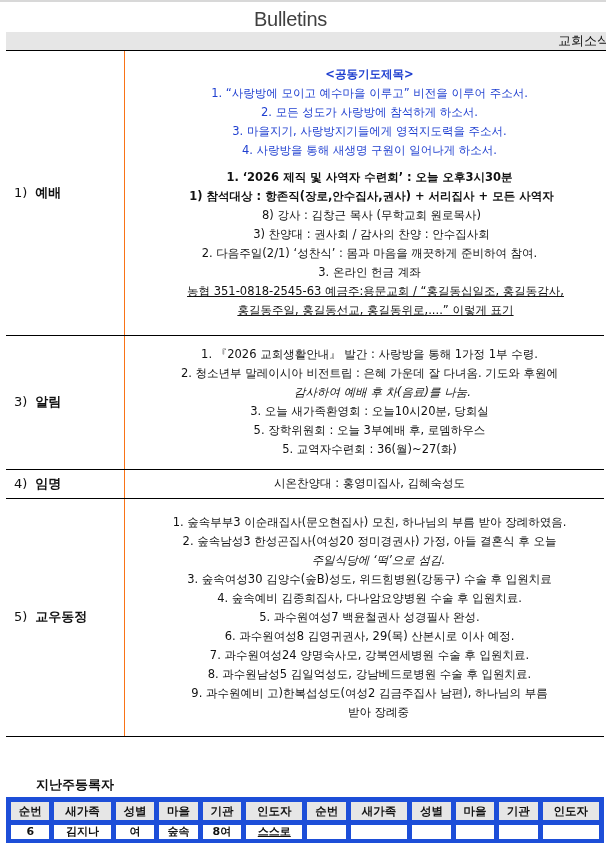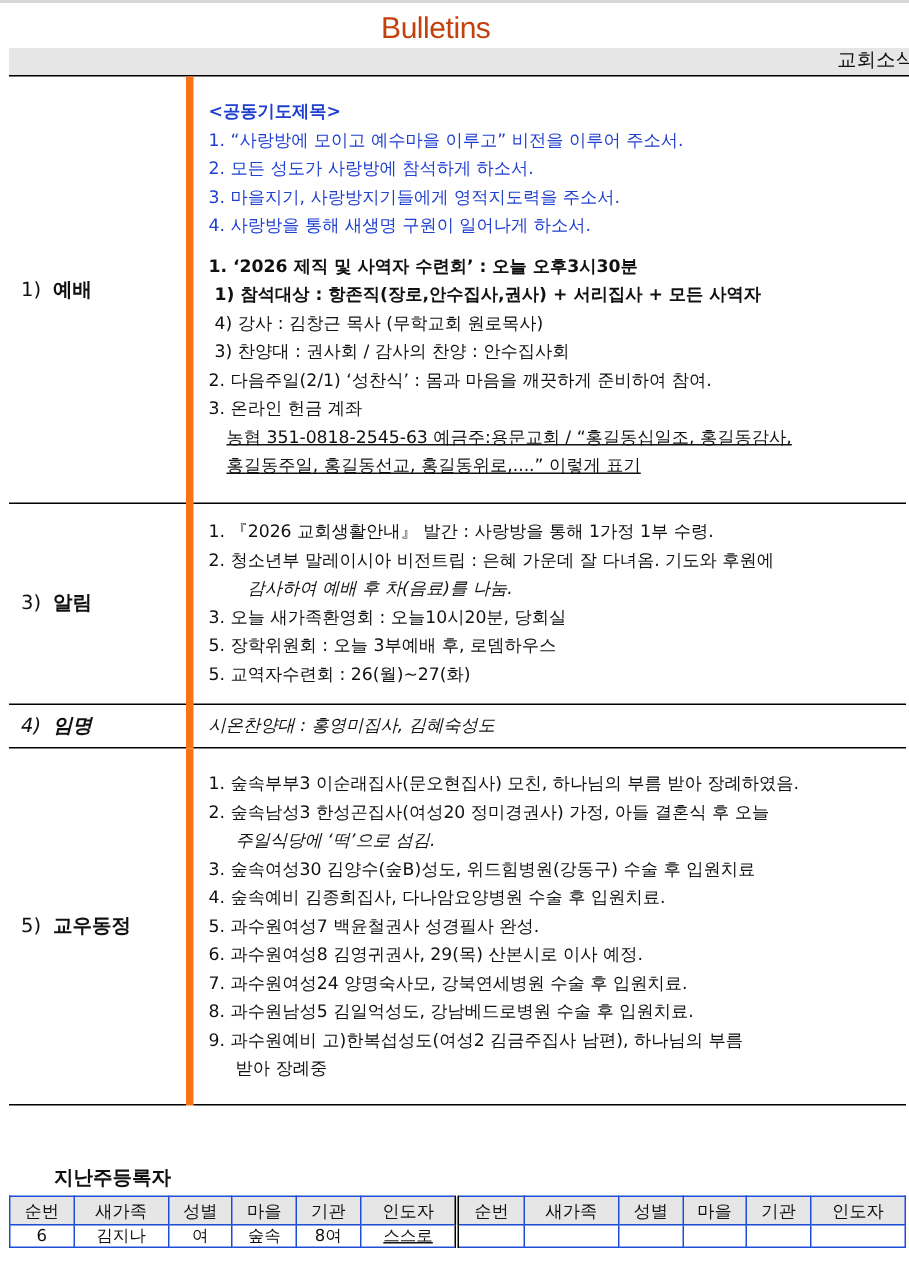--- a/index.html
+++ b/index.html
@@ -5,56 +5,56 @@
   html, body { margin: 0; padding: 0; background: #ffffff; }
   body {
     width: 606px; height: 843px; position: relative; overflow: hidden;
     font-family: "DejaVu Sans", "Liberation Sans", sans-serif;
     color: #111;
   }
   .topline { position: absolute; left: 0; top: 0; width: 606px; height: 2px; background: #d8d8d8; }
   .title {
     position: absolute; left: 0; top: 8px; width: 581px; text-align: center;
     font-family: "Liberation Sans", sans-serif; font-weight: 300;
-    font-size: 20px; color: #c2410c; letter-spacing: -0.3px;
+    font-size: 20px; color: #404040; letter-spacing: -0.3px;
   }
   .subtitle-bar {
     position: absolute; left: 6px; top: 32px; width: 604px; height: 18px;
     background: #e6e6e6; border-bottom: 1.5px solid #000;
     text-align: right; font-size: 13px; line-height: 18px; color: #111;
   }
   .grid {
     position: absolute; left: 6px; top: 51px; width: 598px;
     border-collapse: collapse;
   }
   .grid td { border-bottom: 1px solid #000; vertical-align: middle; padding: 0; }
   .grid td.cat {
-    width: 110px; border-right: 5px solid #f97316;
+    width: 110px; border-right: 1px solid #f97316;
     font-size: 13px; padding-left: 8px;
   }
   .grid td.cat .num { font-weight: normal; margin-right: 8px; }
   .grid td.cat .lbl { font-weight: bold; }
-  .grid td.body { padding: 4px 0 4px 10px; font-size: 11.5px; line-height: 19px; }
+  .grid td.body { padding: 4px 0 4px 10px; font-size: 11.5px; line-height: 19px; text-align: center; }
   .blue { color: #1f3fd0; }
   .blue-title { color: #1f3fd0; font-weight: bold; }
   .bold { font-weight: bold; }
   .indent1 { padding-left: 4px; }
   .indent2 { padding-left: 12px; text-decoration: underline; }
   .hang-deep { padding-left: 26px; font-style: italic; }
   .spacer { height: 8px; }
   .reg-title {
     position: absolute; left: 36px; top: 776px; font-size: 13px; font-weight: bold;
   }
   .reg-table {
     position: absolute; left: 6px; top: 797px; width: 598px;
     border-collapse: collapse; font-size: 11px;
   }
   .reg-table th, .reg-table td {
-    border: 1px solid #1d4ed8; text-align: center; height: 17px; padding: 0;
-    font-weight: normal;
+    border: 5px solid #1d4ed8; text-align: center; height: 17px; padding: 0;
+    font-weight: bold;
   }
   .reg-table th { background: #e6e6e6; height: 18px; font-size: 11.5px; }
   .reg-table td { height: 14px; line-height: 14px; }
   .reg-table .dbl { border-right: 3px double #000; }
   .underline { text-decoration: underline; }
 </style>
 </head>
 <body>
 
 <div class="topline"></div>
@@ -69,42 +69,42 @@
     </td>
     <td class="body">
       <div class="blue-title">&lt;공동기도제목&gt;</div>
       <div class="blue">1. “사랑방에 모이고 예수마을 이루고” 비전을 이루어 주소서.</div>
       <div class="blue">2. 모든 성도가 사랑방에 참석하게 하소서.</div>
       <div class="blue">3. 마을지기, 사랑방지기들에게 영적지도력을 주소서.</div>
       <div class="blue">4. 사랑방을 통해 새생명 구원이 일어나게 하소서.</div>
       <div class="spacer"></div>
       <div class="bold">1. ‘2026 제직 및 사역자 수련회’ : 오늘 오후3시30분</div>
       <div class="bold indent1">1) 참석대상 : 항존직(장로,안수집사,권사) + 서리집사 + 모든 사역자</div>
-      <div class="indent1">4) 강사 : 김창근 목사 (무학교회 원로목사)</div>
+      <div class="indent1">8) 강사 : 김창근 목사 (무학교회 원로목사)</div>
       <div class="indent1">3) 찬양대 : 권사회 / 감사의 찬양 : 안수집사회</div>
       <div>2. 다음주일(2/1) ‘성찬식’ : 몸과 마음을 깨끗하게 준비하여 참여.</div>
       <div>3. 온라인 헌금 계좌</div>
       <div class="indent2">농협 351-0818-2545-63 예금주:용문교회 / “홍길동십일조, 홍길동감사,</div>
       <div class="indent2">홍길동주일, 홍길동선교, 홍길동위로,....” 이렇게 표기</div>
     </td>
   </tr>
   <tr style="height:134px;">
     <td class="cat">
       <span class="num">3)</span><span class="lbl">알림</span>
     </td>
     <td class="body">
       <div>1. 『2026 교회생활안내』 발간 : 사랑방을 통해 1가정 1부 수령.</div>
       <div>2. 청소년부 말레이시아 비전트립 : 은혜 가운데 잘 다녀옴. 기도와 후원에</div>
       <div class="hang-deep">감사하여 예배 후 차(음료)를 나눔.</div>
       <div>3. 오늘 새가족환영회 : 오늘10시20분, 당회실</div>
       <div>5. 장학위원회 : 오늘 3부예배 후, 로뎀하우스</div>
-      <div>5. 교역자수련회 : 26(월)~27(화)</div>
+      <div>5. 교역자수련회 : 36(월)~27(화)</div>
     </td>
   </tr>
-  <tr style="height:29px;font-style:italic;">
+  <tr style="height:29px;">
     <td class="cat">
       <span class="num">4)</span><span class="lbl">임명</span>
     </td>
     <td class="body">
       <div>시온찬양대 : 홍영미집사, 김혜숙성도</div>
     </td>
   </tr>
   <tr style="height:238px;">
     <td class="cat">
       <span class="num">5)</span><span class="lbl">교우동정</span>

